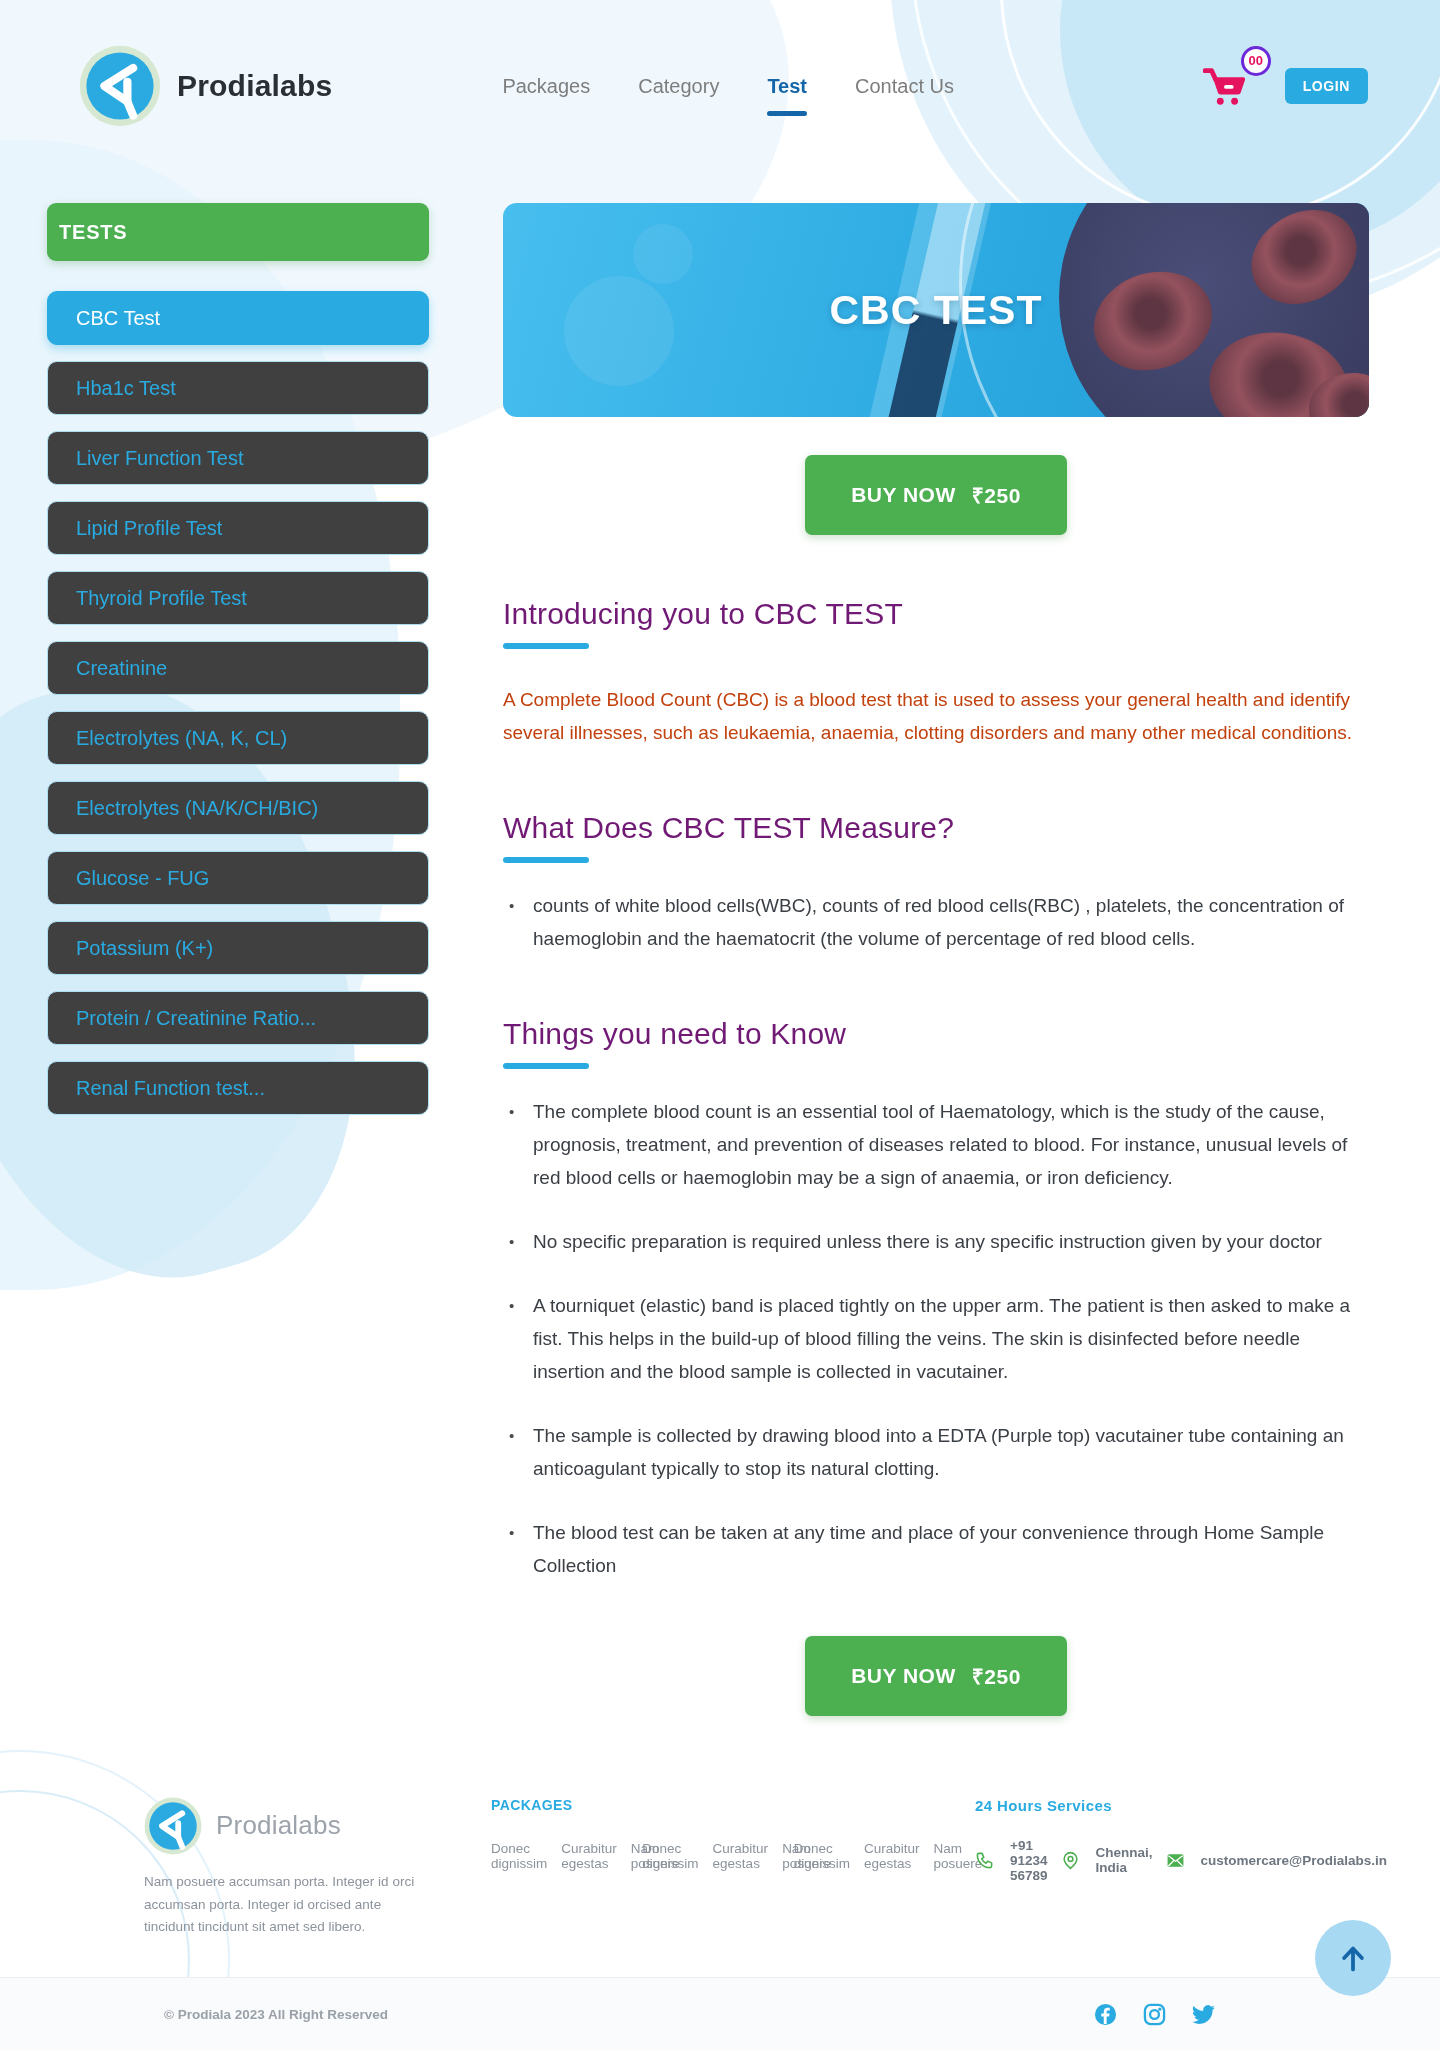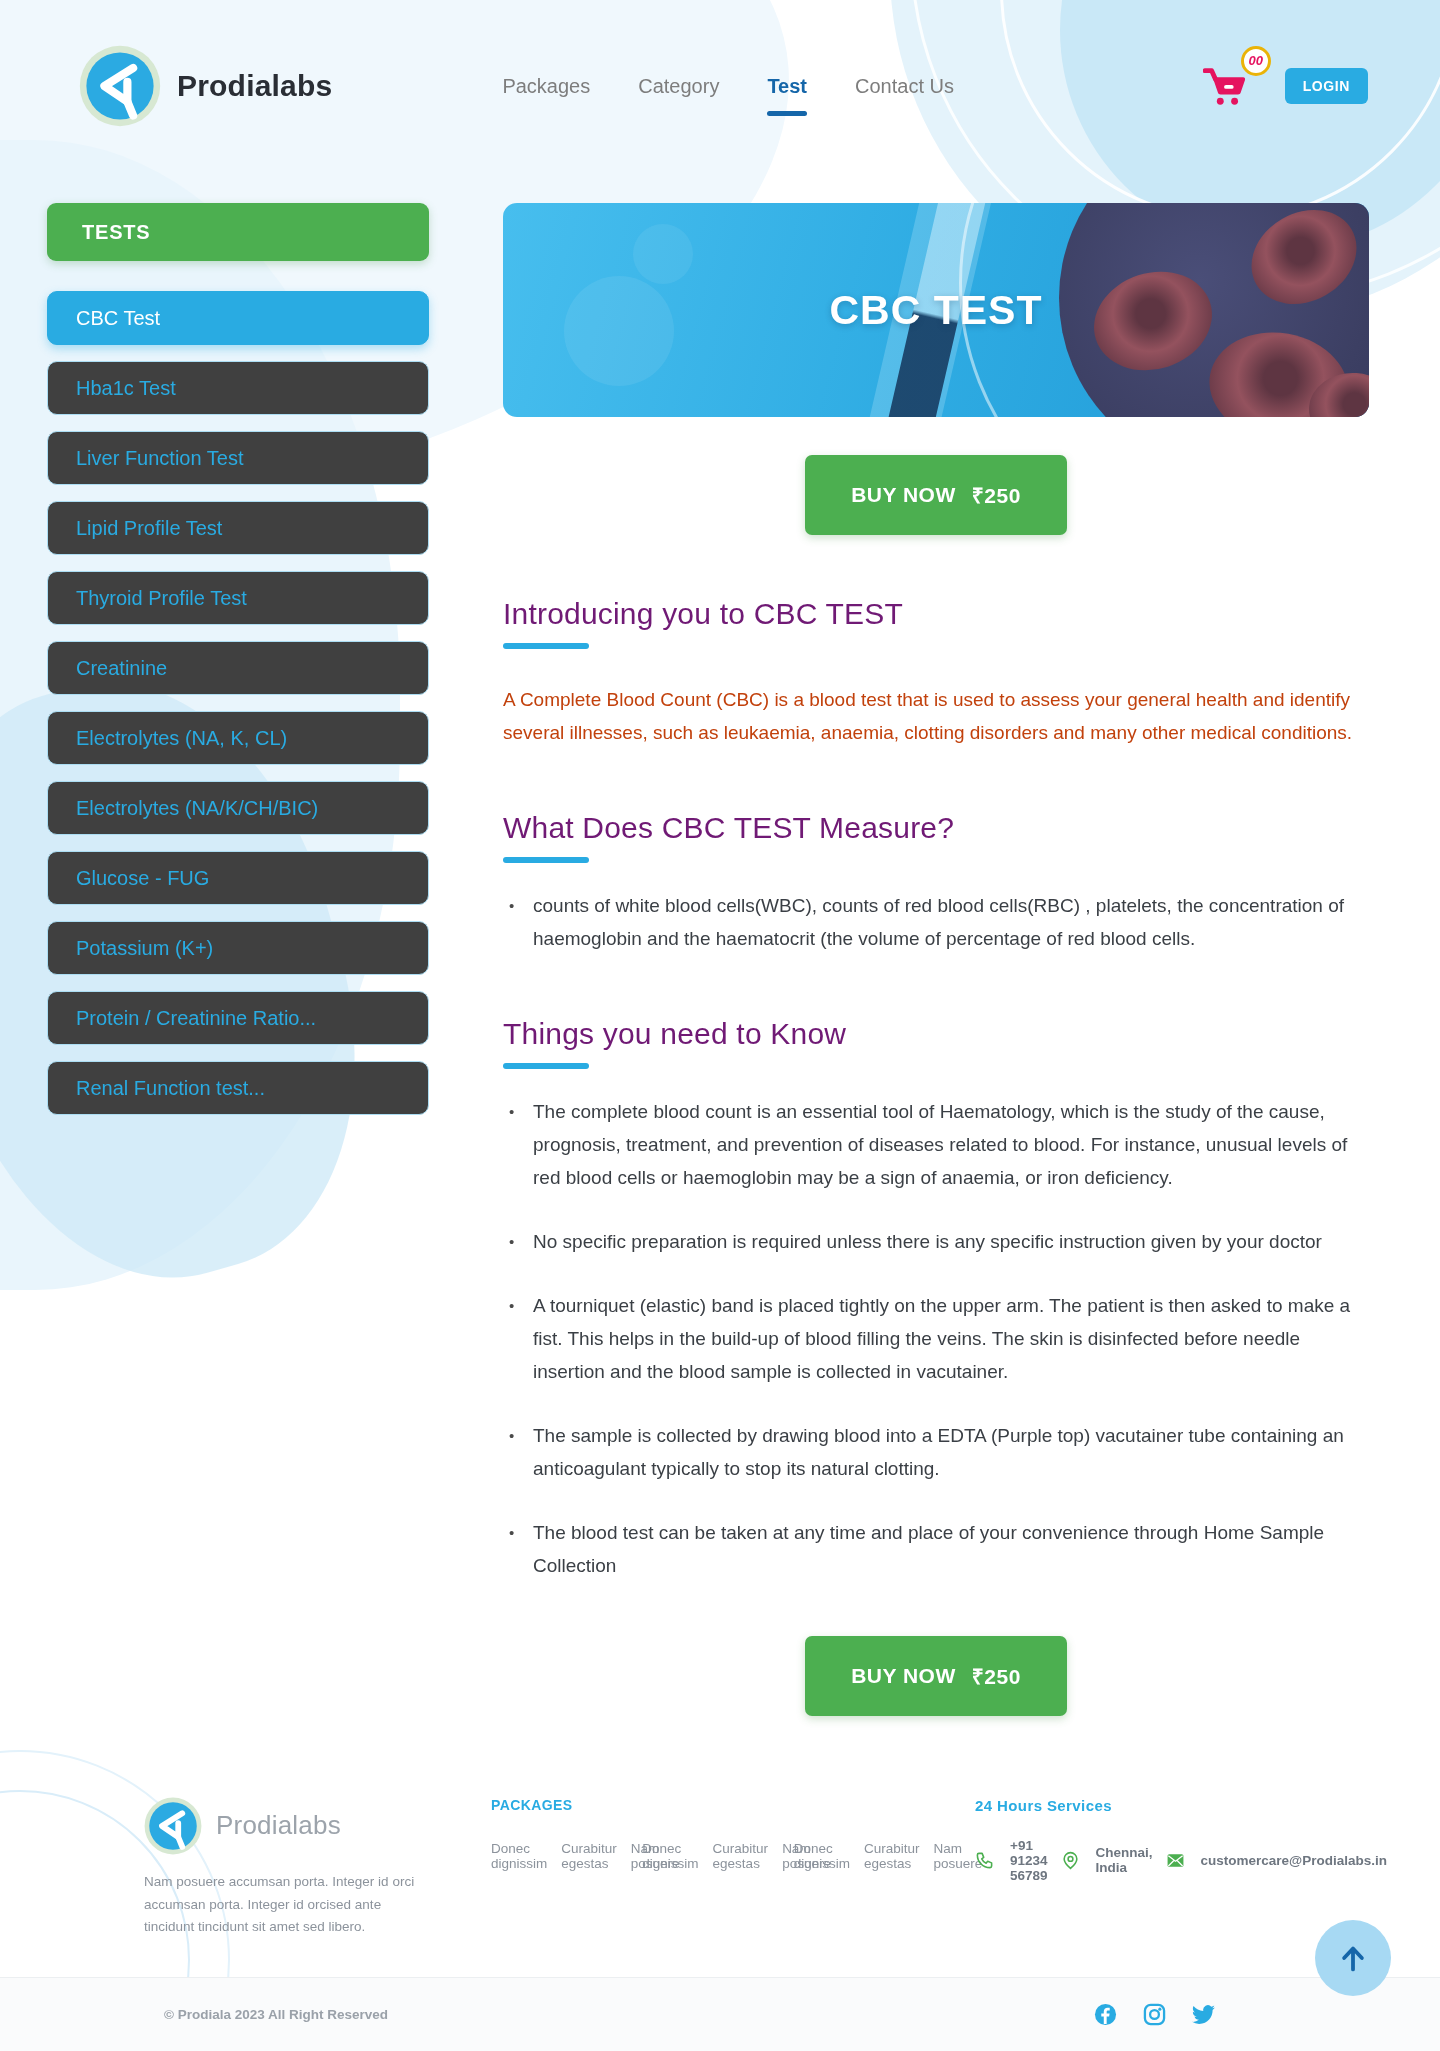--- a/index.html
+++ b/index.html
@@ -27,31 +27,31 @@
   .logo-mark { width:82px; height:82px; display:block; }
   .brand-name { font-size:30px; font-weight:bold; color:#2a2e35; letter-spacing:.2px; }
   nav { margin-left:170px; display:flex; gap:48px; }
   nav a { text-decoration:none; font-size:20px; color:#7d7d7d; position:relative; cursor:pointer; }
   nav a.active { color:#1566A9; font-weight:bold; }
   nav a.active::after { content:""; position:absolute; left:50%; transform:translateX(-50%);
     bottom:-18px; width:40px; height:5px; border-radius:3px; background:#1566A9; }
   .header-right { margin-left:auto; display:flex; align-items:center; gap:30px; }
   .cart-btn { position:relative; background:none; border:none; cursor:pointer; padding:6px; }
   .cart-badge { position:absolute; top:-12px; right:-16px; width:30px; height:30px; border-radius:50%;
-    background:#ffffff; border:3px solid #eab308; color:#E5135F; font-weight:bold; font-size:13px;
-    display:flex; align-items:center; justify-content:center;font-style:italic; }
+    background:#ffffff; border:3px solid #6d28d9; color:#E5135F; font-weight:bold; font-size:13px;
+    display:flex; align-items:center; justify-content:center; }
   .login-btn { background:#29ABE2; color:#ffffff; border:none; border-radius:6px;
     font-size:14px; font-weight:bold; letter-spacing:.6px; padding:10px 18px; cursor:pointer;
     font-family:"Liberation Sans", sans-serif; }
 
   
   main { position:relative; z-index:1; display:flex; gap:74px; padding:31px 71px 0 47px; align-items:flex-start; }
   aside { width:382px; flex-shrink:0; }
   .tests-header { height:58px; background:#4CAF50; border-radius:9px; display:flex; align-items:center;
-    padding-left:35px; color:#ffffff; font-size:20px; font-weight:bold; letter-spacing:.8px;
+    padding-left:12px; color:#ffffff; font-size:20px; font-weight:bold; letter-spacing:.8px;
     box-shadow:0 3px 8px rgba(60,140,60,.25); margin-bottom:30px; }
   .tests-list { list-style:none; }
   .tests-list li { height:54px; border-radius:10px; background:#404040; border:1px solid #ABDDF3;
     display:flex; align-items:center; padding-left:28px; margin-bottom:16px;
     color:#29ABE2; font-size:20px; cursor:pointer; }
   .tests-list li.active { background:#29ABE2; color:#ffffff; border-color:#29ABE2;
     box-shadow:0 4px 10px rgba(41,171,226,.35); }
 
   .content { flex:1; min-width:0; }
 

